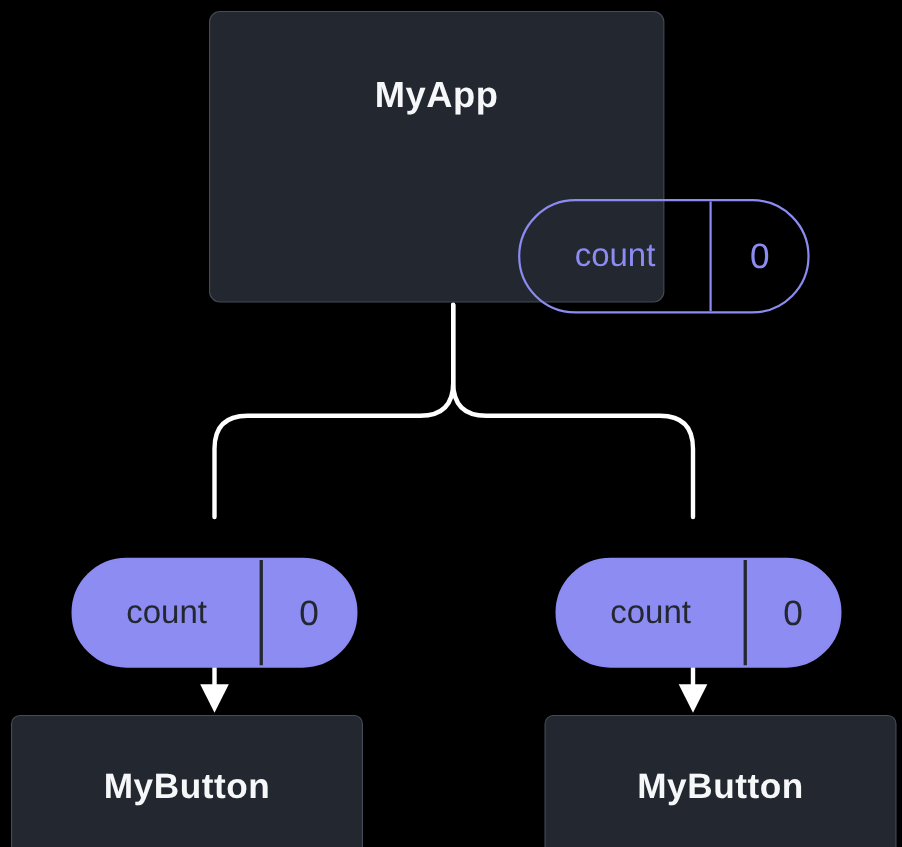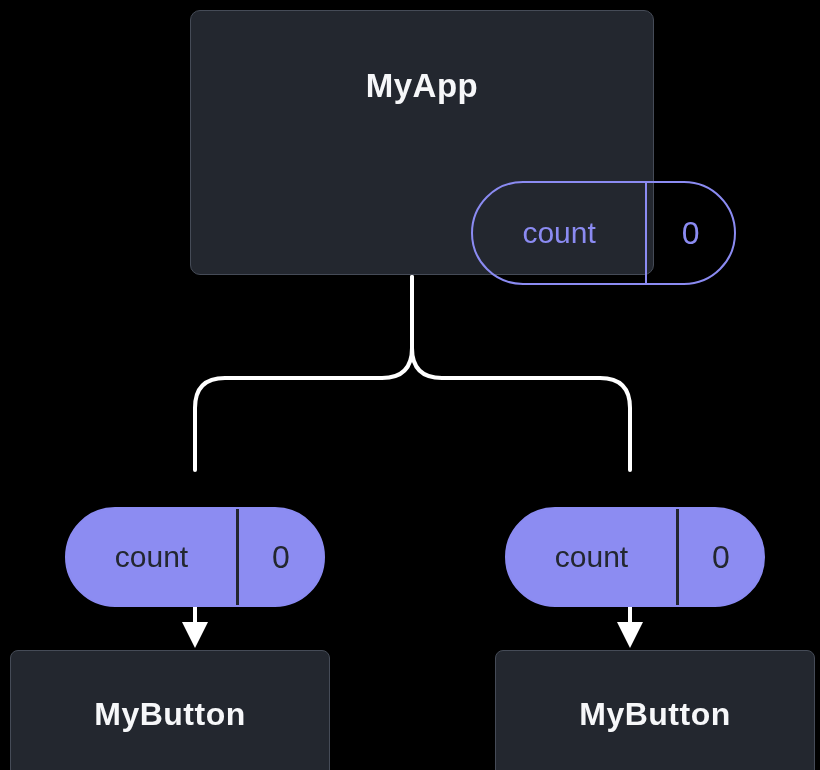--- a/index.html
+++ b/index.html
@@ -36,21 +36,21 @@
     stroke:none;
   }
   .node{
     position:absolute;
     background:var(--node-bg);
     border:1.5px solid var(--node-border);
     border-radius:10px;
     z-index:2;
   }
   .node-app{
-    left:190px;top:10px;width:464px;height:265px;
+    left:190px;top:10px;width:414px;height:265px;
   }
   .node-title{
     position:absolute;left:0;top:56px;width:100%;
     text-align:center;
     color:var(--text-light);
     font-size:33px;font-weight:700;
     letter-spacing:0.5px;
   }
   .pill{
     position:absolute;

